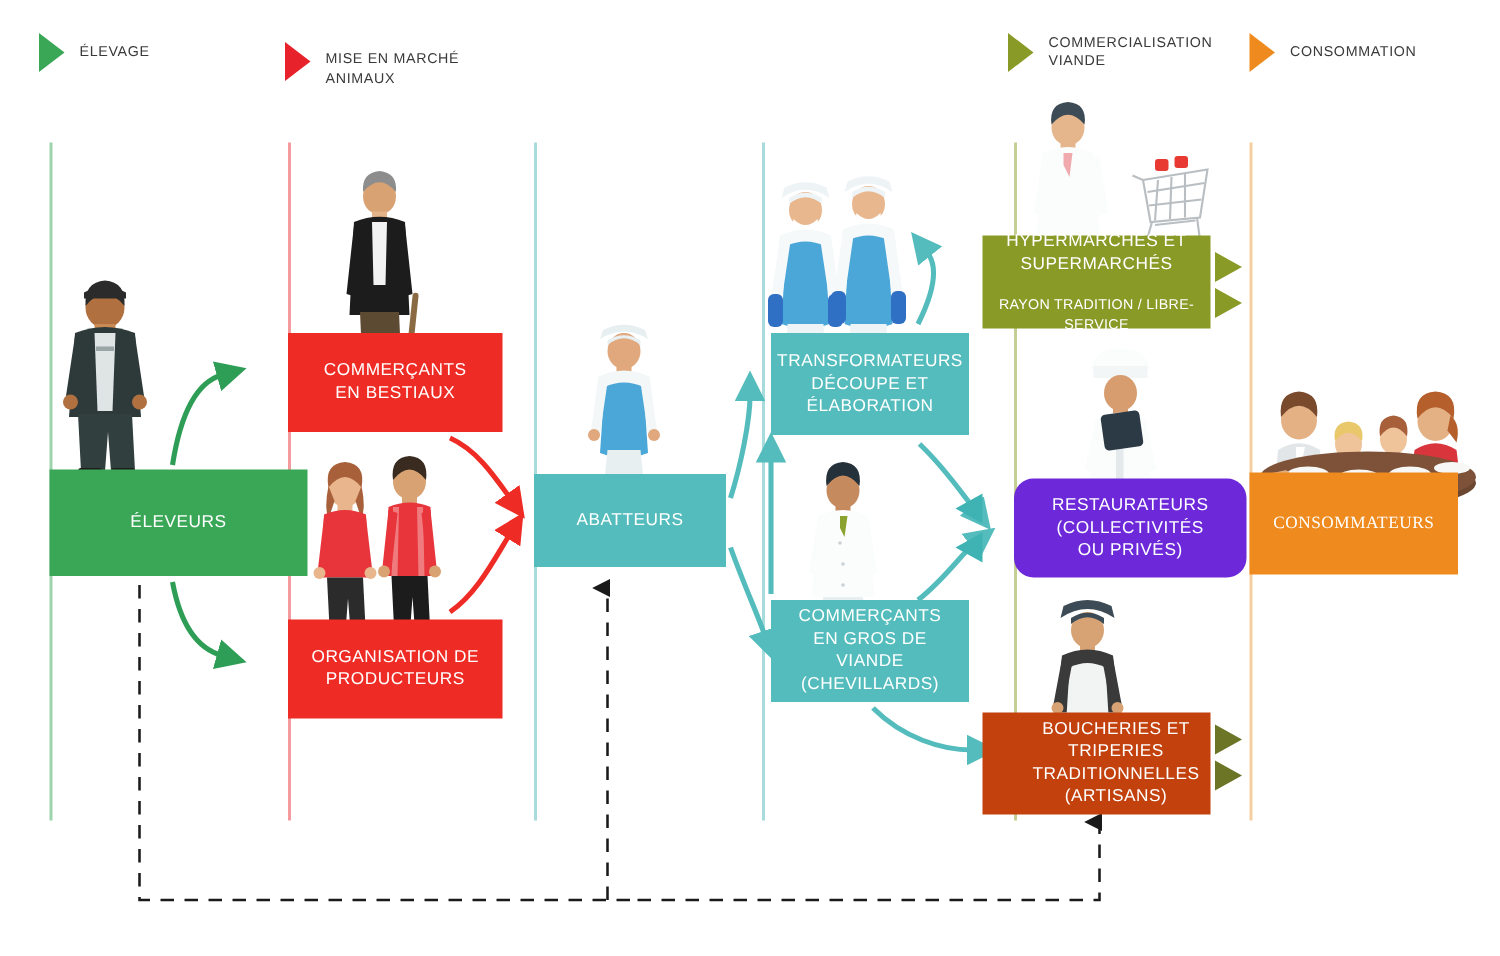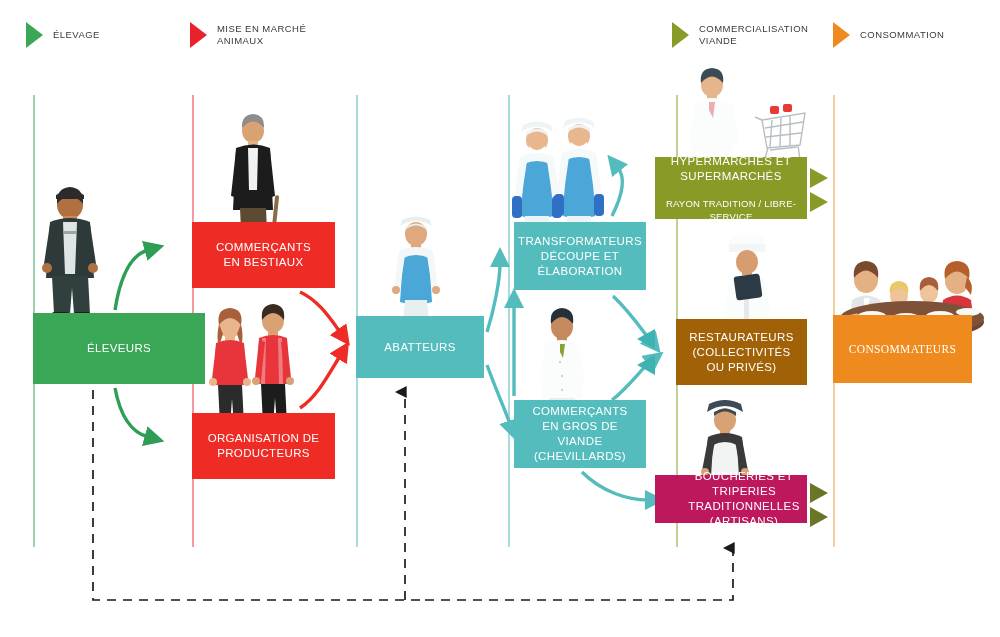--- a/index.html
+++ b/index.html
@@ -28,21 +28,21 @@
 <body>
 
 <div id="stage">
 
   <div class="legend-item" style="left:26px;top:22px;">
     <div class="legend-tri" style="border-left-color:#3aa757"></div>
     <div class="legend-label">ÉLEVAGE</div>
   </div>
   <div class="legend-item" style="left:190px;top:22px;">
     <div class="legend-tri" style="border-left-color:#e8222a"></div>
-    <div class="legend-label" style="white-space: pre-line;">MISE EN MARCHÉ
+    <div class="legend-label" style="white-space: pre-line; margin-top: 12px;">MISE EN MARCHÉ
 ANIMAUX</div>
   </div>
   <div class="legend-item" style="left:672px;top:22px;">
     <div class="legend-tri" style="border-left-color:#8a9a26"></div>
     <div class="legend-label" style="white-space: pre-line;">COMMERCIALISATION
 VIANDE</div>
   </div>
   <div class="legend-item" style="left:833px;top:22px;">
     <div class="legend-tri" style="border-left-color:#ef8b1e"></div>
     <div class="legend-label">CONSOMMATION</div>
@@ -332,27 +332,27 @@
 EN GROS DE VIANDE
 (CHEVILLARDS)</div>
   </div>
 
   <div class="node" style="left:655px;top:157px;width:152px;height:62px;background:#8a9a26;">
     <div class="t" style="white-space: pre-line;">HYPERMARCHÉS ET
 SUPERMARCHÉS</div>
     <div class="sub">RAYON TRADITION / LIBRE-SERVICE</div>
   </div>
 
-  <div class="node" style="left:676px;top:319px;width:131px;height:66px;background:#a16207;">
+  <div class="node" style="left:676px;top:319px;width:155px;height:66px;background:#6d28d9;border-radius:13px;">
     <div class="t" style="white-space: pre-line;">RESTAURATEURS
 (COLLECTIVITÉS
 OU PRIVÉS)</div>
   </div>
 
-  <div class="node" style="left:655px;top:475px;width:152px;height:48px;background:#be185d;padding-left:32px;">
+  <div class="node" style="left:655px;top:475px;width:152px;height:68px;background:#c2410c;padding-left:32px;">
     <div class="t" style="white-space: pre-line;">BOUCHERIES ET TRIPERIES
 TRADITIONNELLES
 (ARTISANS)</div>
   </div>
 
   <div class="node" style="left:833px;top:315px;width:139px;height:68px;background:#ef8b1e;font-family:Liberation Serif, serif;">
     <div class="t">CONSOMMATEURS</div>
   </div>
 
 </div>

